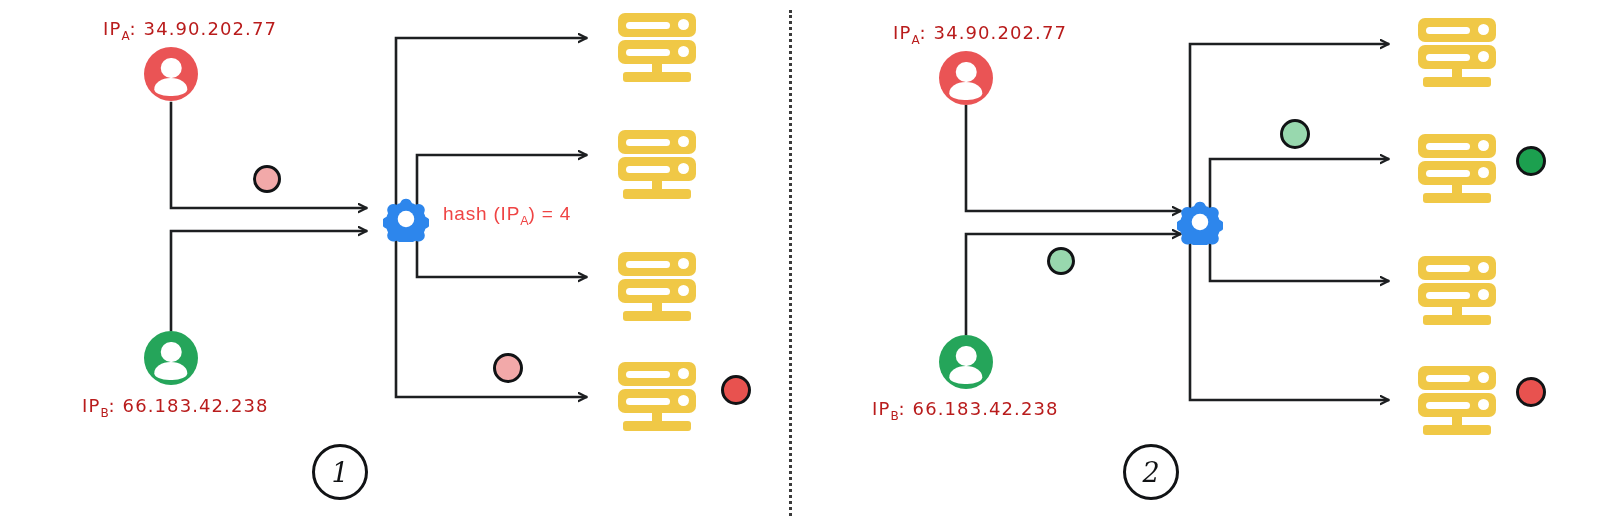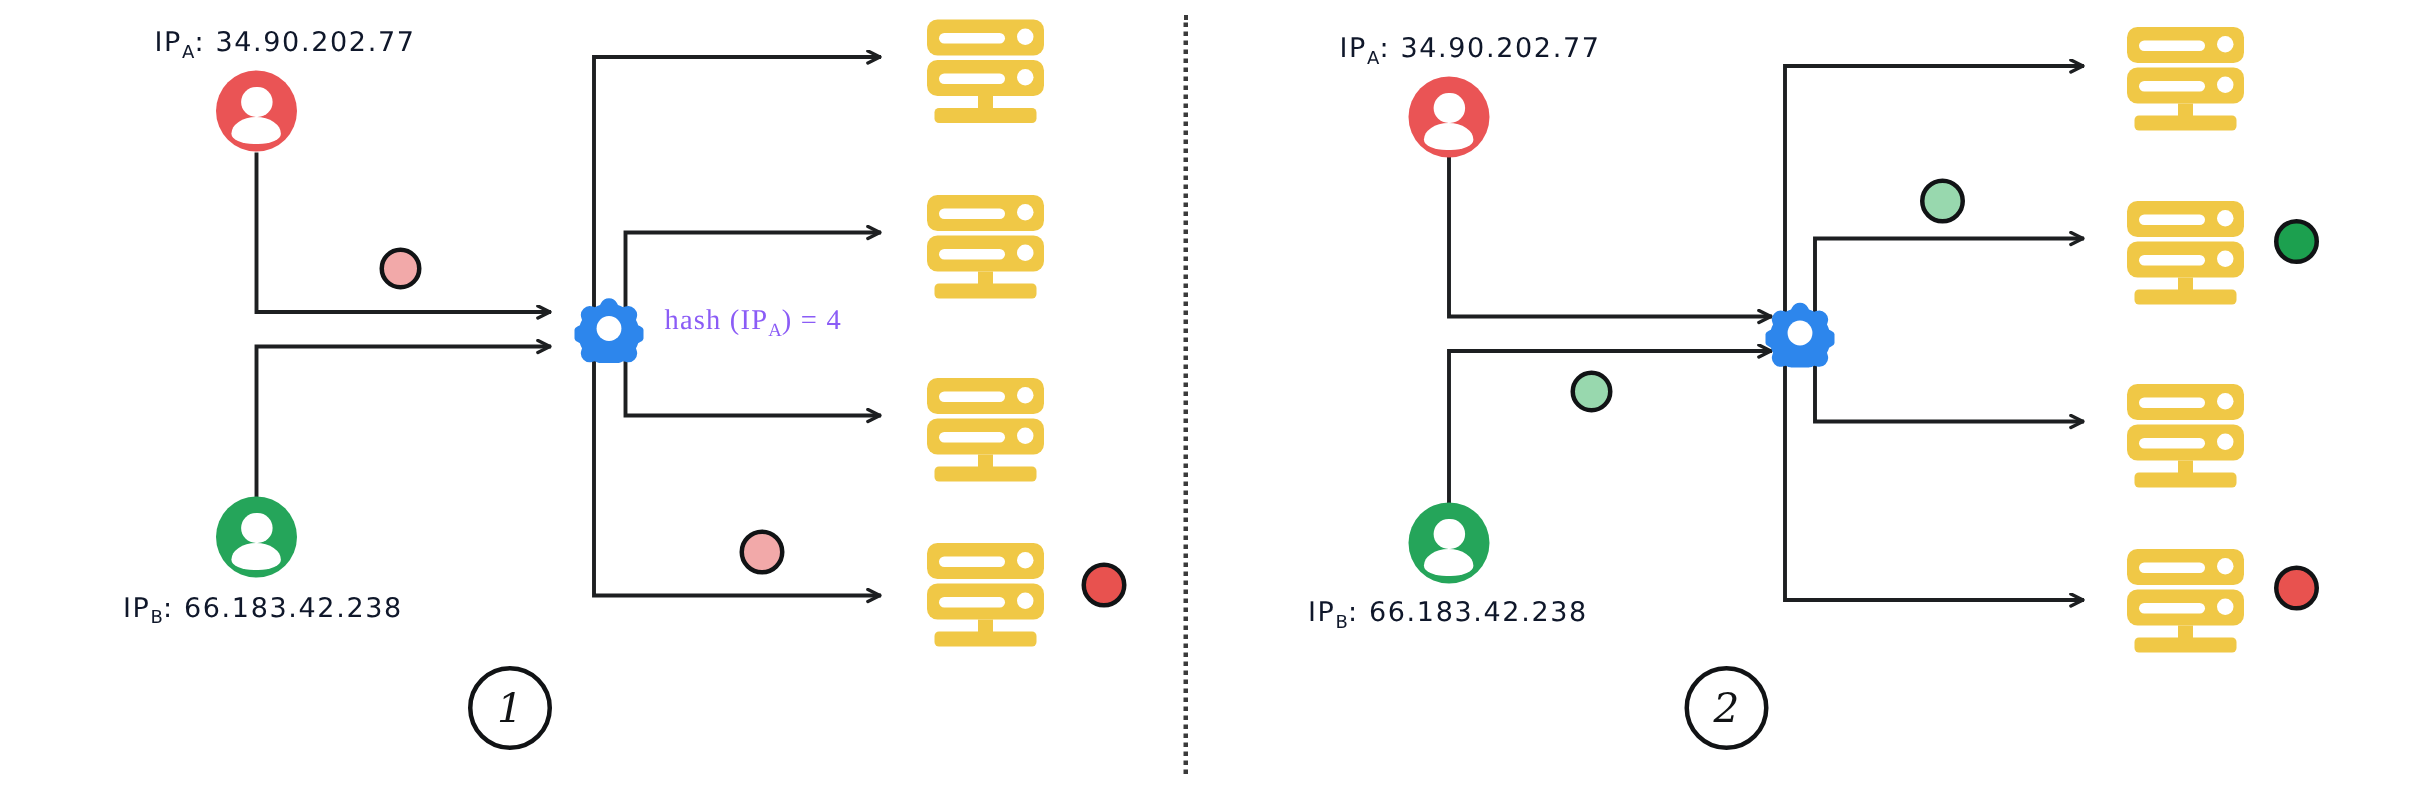--- a/index.html
+++ b/index.html
@@ -20,31 +20,31 @@
     left: 789px; top: 10px;
     width: 0; height: 506px;
     border-left: 3px dotted #3a3a3a;
   }
 
   
   .ip-label {
     position: absolute;
     font-family: "DejaVu Sans", sans-serif;
     font-size: 18px;
-    color: #0f172a;
+    color: #b91c1c;
     letter-spacing: 1.1px;
     white-space: nowrap;
   }
   .ip-label sub { font-size: 12px; letter-spacing: 0; }
 
   .hash-label {
     position: absolute;
-    font-family: Liberation Serif, serif;
+    font-family: Liberation Sans, sans-serif;
     font-size: 19px;
-    color: #8b5cf6;
+    color: #ef4444;
     letter-spacing: 0.8px;
     white-space: nowrap;
   }
   .hash-label sub { font-size: 12.5px; letter-spacing: 0; }
 
   
   .avatar { position: absolute; width: 54px; height: 54px; border-radius: 50%; }
   .avatar .head {
     position: absolute; left: 50%; top: 20%;
     width: 38%; height: 38%;

